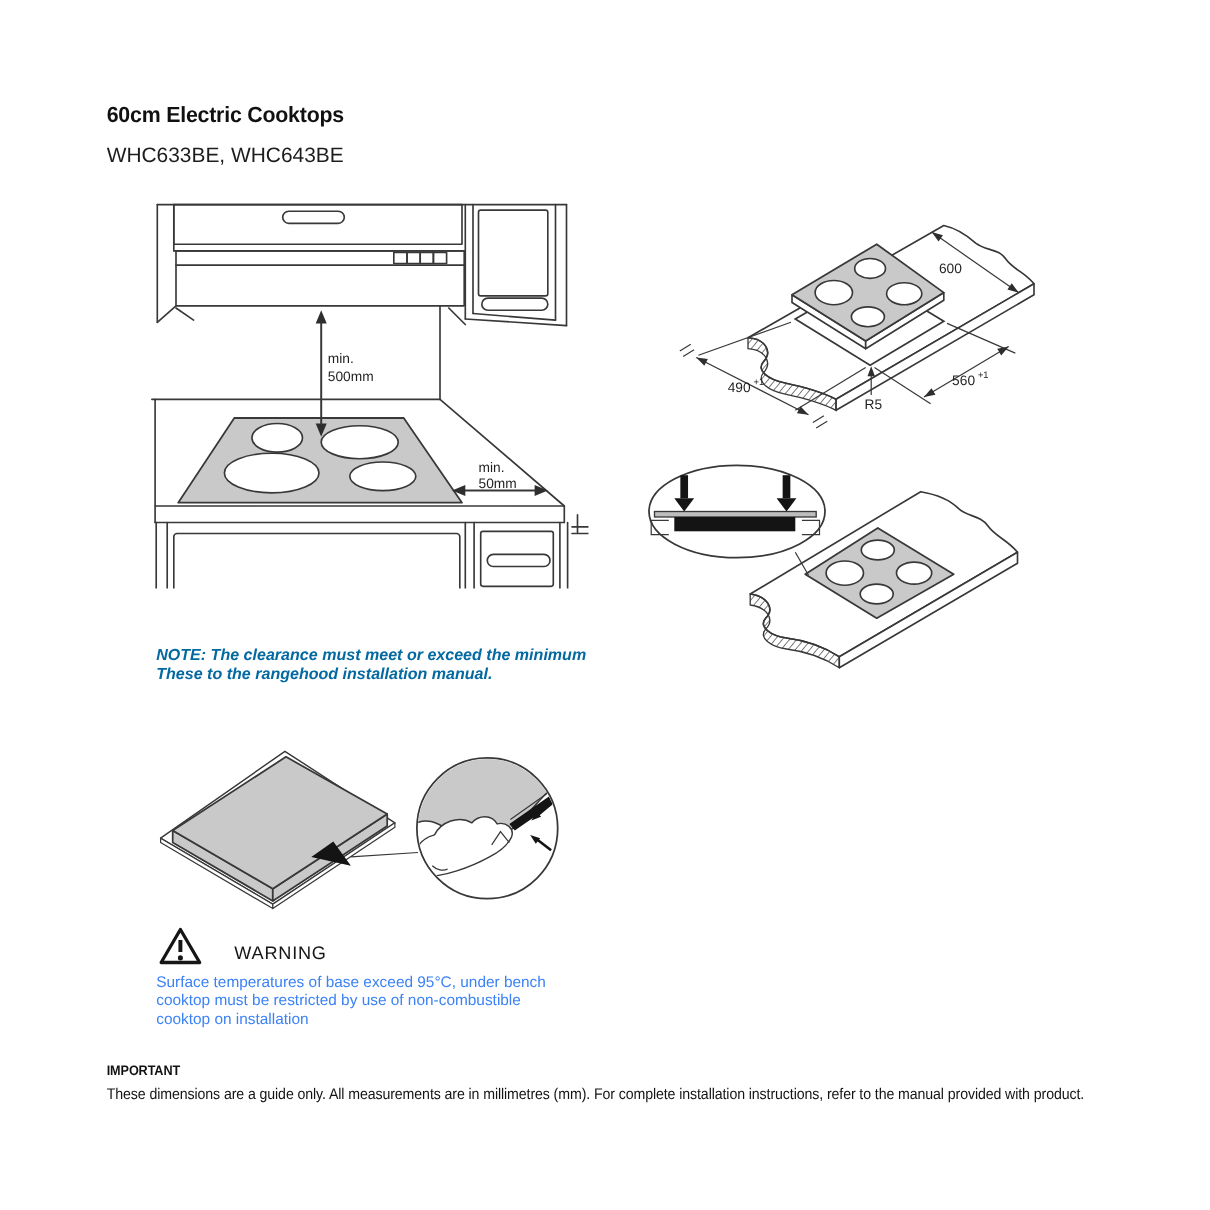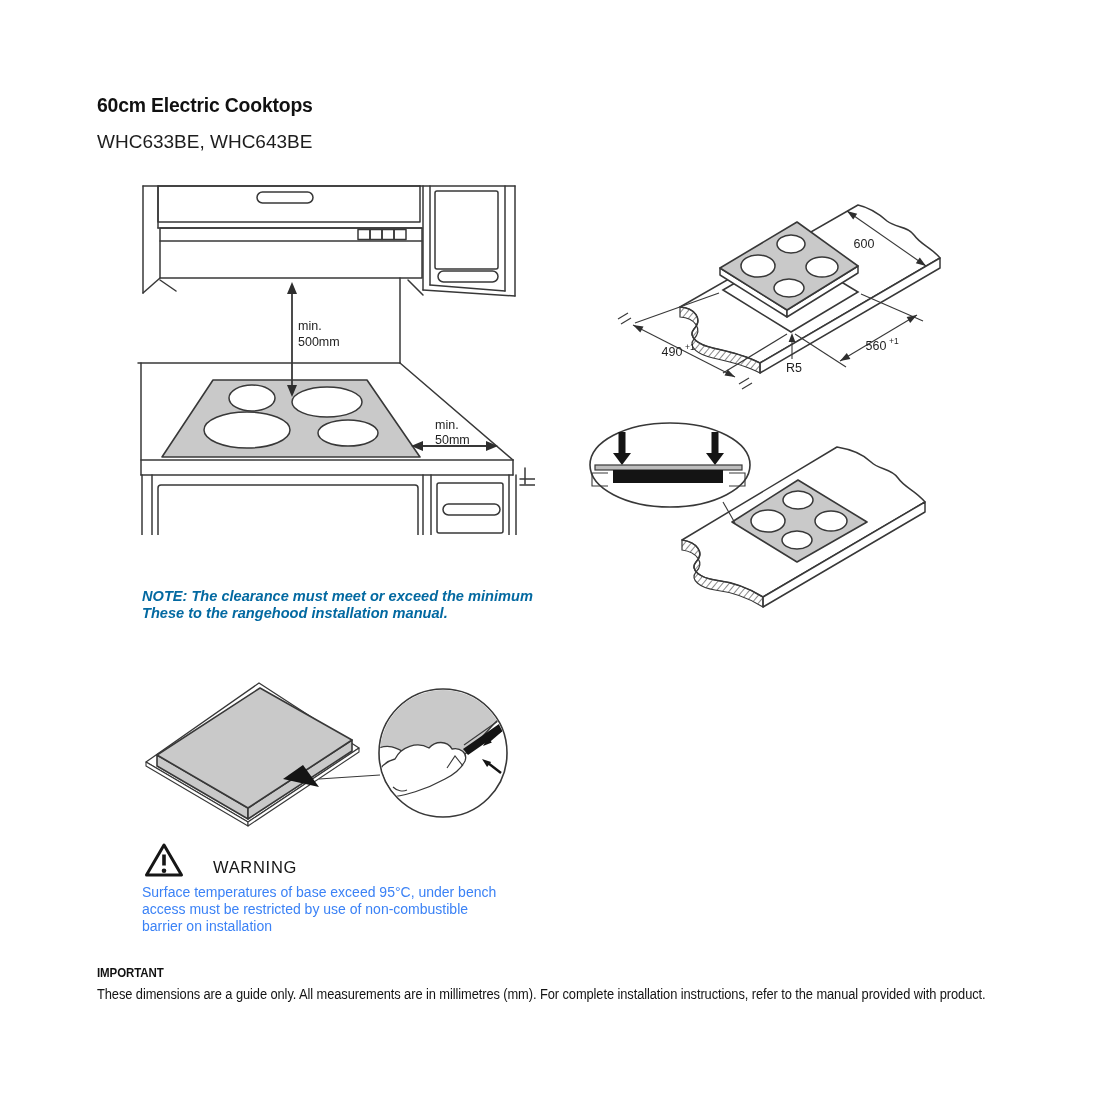--- a/index.html
+++ b/index.html
@@ -252,18 +252,18 @@
 </svg>
 
 <svg class="abs" style="left:143px;top:841px;" width="42" height="38" viewBox="0 0 40 38">
   <path d="M20,4 L37.5,34 L2.5,34 Z" fill="none" stroke="#161616" stroke-width="3" stroke-linejoin="round"></path>
   <line x1="20" y1="13.5" x2="20" y2="24.5" stroke="#161616" stroke-width="3.6"></line>
   <circle cx="20" cy="29.8" r="2.3" fill="#161616"></circle>
 </svg>
 <div class="abs warn-label">WARNING</div>
 <div class="abs warn-text">
   <div>Surface temperatures of base exceed 95°C, under bench</div>
-  <div>access must be restricted by use of non-combustible</div>
-  <div>barrier on installation</div>
+  <div>cooktop must be restricted by use of non-combustible</div>
+  <div>cooktop on installation</div>
 </div>
 
 <div class="abs footer-heading">IMPORTANT</div>
 <div class="abs footer-text">These dimensions are a guide only. All measurements are in millimetres (mm). For complete installation instructions, refer to the manual provided with product.</div>
 
 </body></html>

